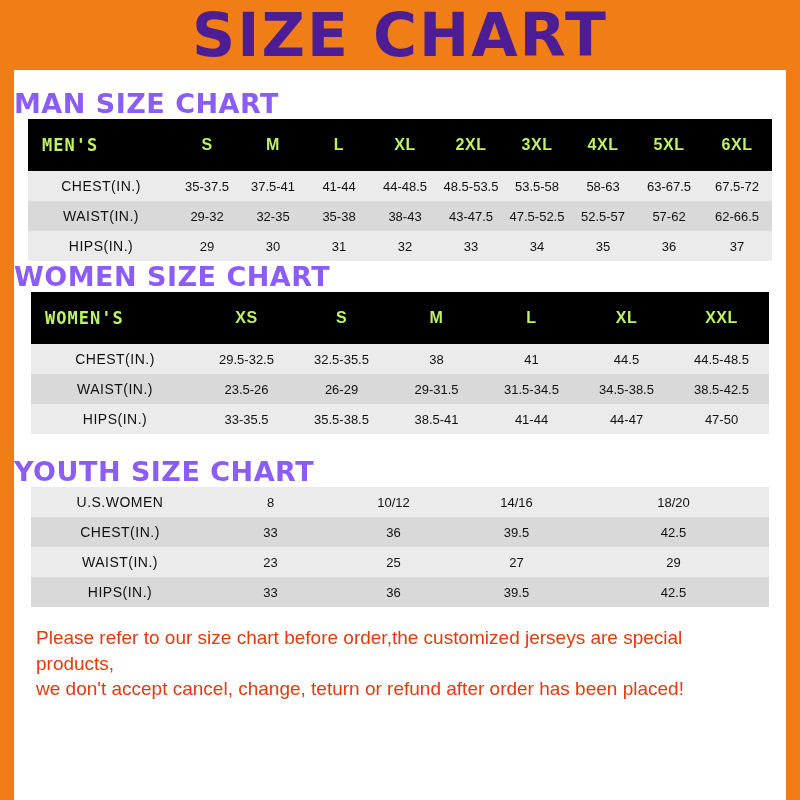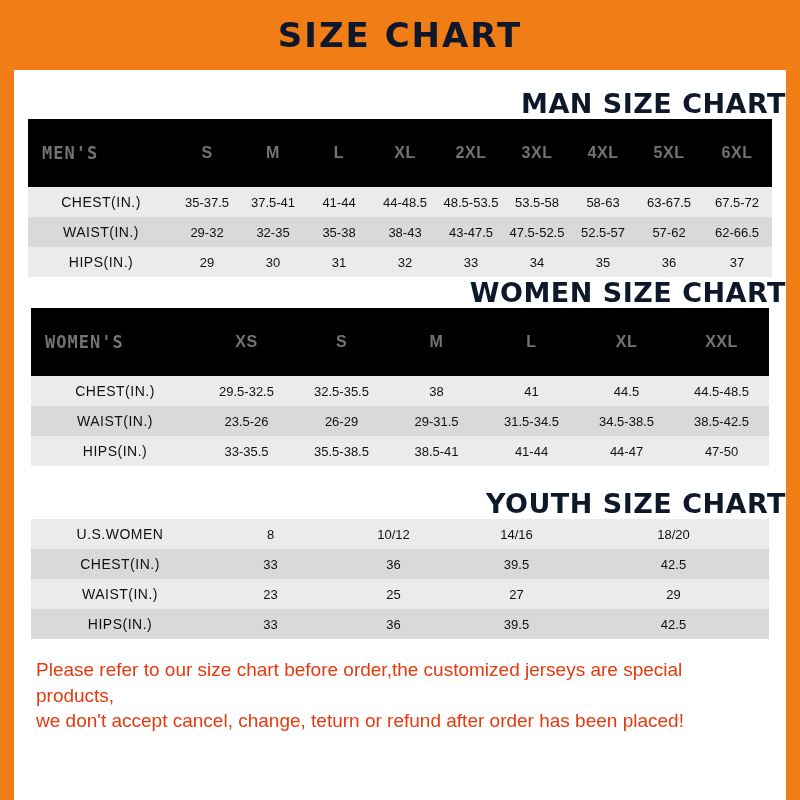--- a/index.html
+++ b/index.html
@@ -25,52 +25,52 @@
   .banner {
     height: 70px;
     background: #f07d16;
     display: flex;
     align-items: center;
     justify-content: center;
   }
   .banner-title {
     font-family: "DejaVu Sans", sans-serif;
     font-weight: bold;
-    font-size: 34px;
+    font-size: 60px;
     letter-spacing: 2px;
-    color: #0f172a;
+    color: #4c1d95;
     line-height: 1;
   }
   .section-title {
-    text-align: right;
+    text-align: left;
     font-family: "DejaVu Sans", sans-serif;
     font-weight: bold;
     font-size: 27px;
-    color: #0f172a;
+    color: #8b5cf6;
     letter-spacing: 0.5px;
   }
   .sec-man-title { margin-top: 18px; }
   .sec-women-title { }
   .sec-youth-title { margin-top: 22px; }
 
   table.sizetable {
     border-collapse: collapse;
     table-layout: fixed;
     margin: 0 auto;
   }
   table.sizetable tr.head-row {
     background: #000000;
     color: #ffffff;
   }
   table.sizetable tr.head-row td {
     font-family: "DejaVu Sans Mono", monospace;
     font-weight: bold;
     font-size: 17px;
-    color: #737373;
-    padding: 24px 0;
+    color: #bef264;
+    padding: 16px 0;
   }
   table.sizetable tr.head-row td.corner {
     text-align: left;
     padding-left: 14px;
     letter-spacing: 1px;
   }
   table.sizetable tr.head-row td.colh {
     text-align: center;
     font-family: "Liberation Sans", sans-serif;
     font-weight: bold;

